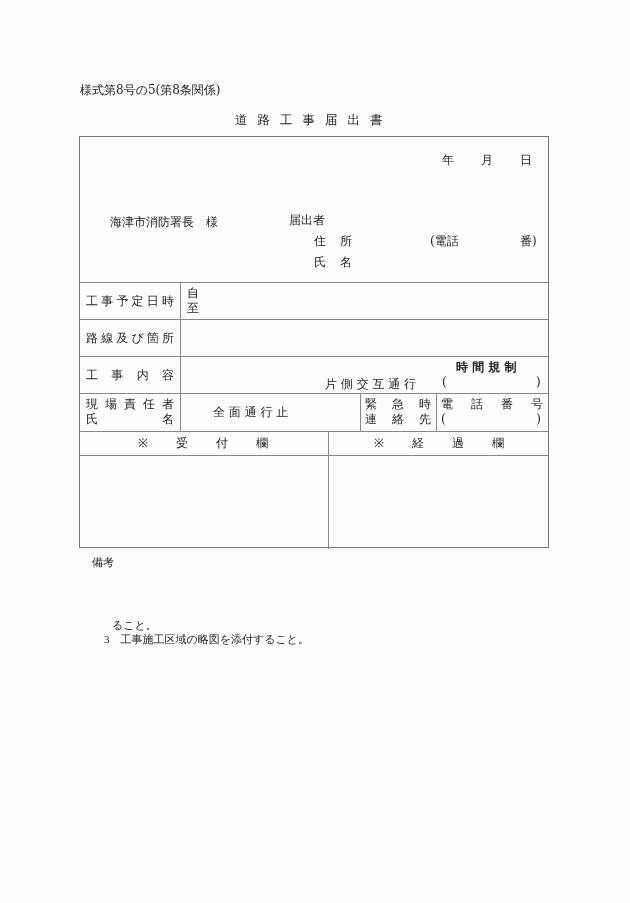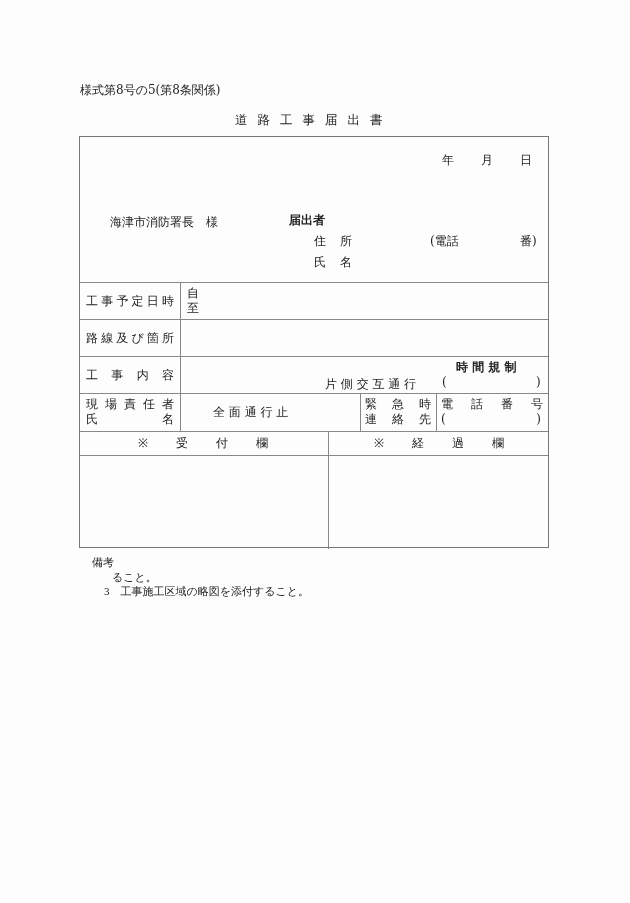--- a/index.html
+++ b/index.html
@@ -10,35 +10,35 @@
   .abs { position:absolute; white-space:nowrap; }
   .form-id { left:80px; top:82px; font-size:12px; }
   .title { left:235px; top:112px; font-size:12.5px; letter-spacing:10px; }
   .frame { position:absolute; left:79px; top:136px; width:470px; height:412px; border:1px solid #777; box-sizing:border-box; }
   .hline { position:absolute; left:0; width:100%; height:0; border-top:1px solid #888; }
   .vline { position:absolute; width:0; border-left:1px solid #888; }
   .t { position:absolute; white-space:nowrap; font-size:12px; line-height:14px; }
   .spread { display:flex; justify-content:space-between; }
   .remarks { left:92px; top:555px; font-size:11px; line-height:14.5px;font-family:Liberation Serif, serif; }
   .remarks .item { padding-left:12px; }
-  .remarks .cont { padding-left:20px; }
+  .remarks .cont { padding-left:20px;margin-top:48px; }
 </style>
 </head>
 <body>
 
 <div class="abs form-id">様式第8号の5(第8条関係)</div>
 <div class="abs title">道路工事届出書</div>
 
 <div class="frame">
 
   <div class="t" style="left:362px;top:16px;">年</div>
   <div class="t" style="left:401px;top:16px;">月</div>
   <div class="t" style="left:440px;top:16px;">日</div>
   <div class="t" style="left:30px;top:46px;margin-top:32px;">海津市消防署長　様</div>
-  <div class="t" style="left:209px;top:76px;font-weight:bold;">届出者</div>
+  <div class="t" style="left:209px;top:76px;">届出者</div>
   <div class="t spread" style="left:234px;top:97px;width:38px;">
     <span>住</span>
       <span>所</span>
   </div>
   <div class="t" style="left:350px;top:97px;">(電話</div>
   <div class="t" style="left:440px;top:97px;">番)</div>
   <div class="t spread" style="left:234px;top:118px;width:38px;">
     <span>氏</span>
       <span>名</span>
   </div>

